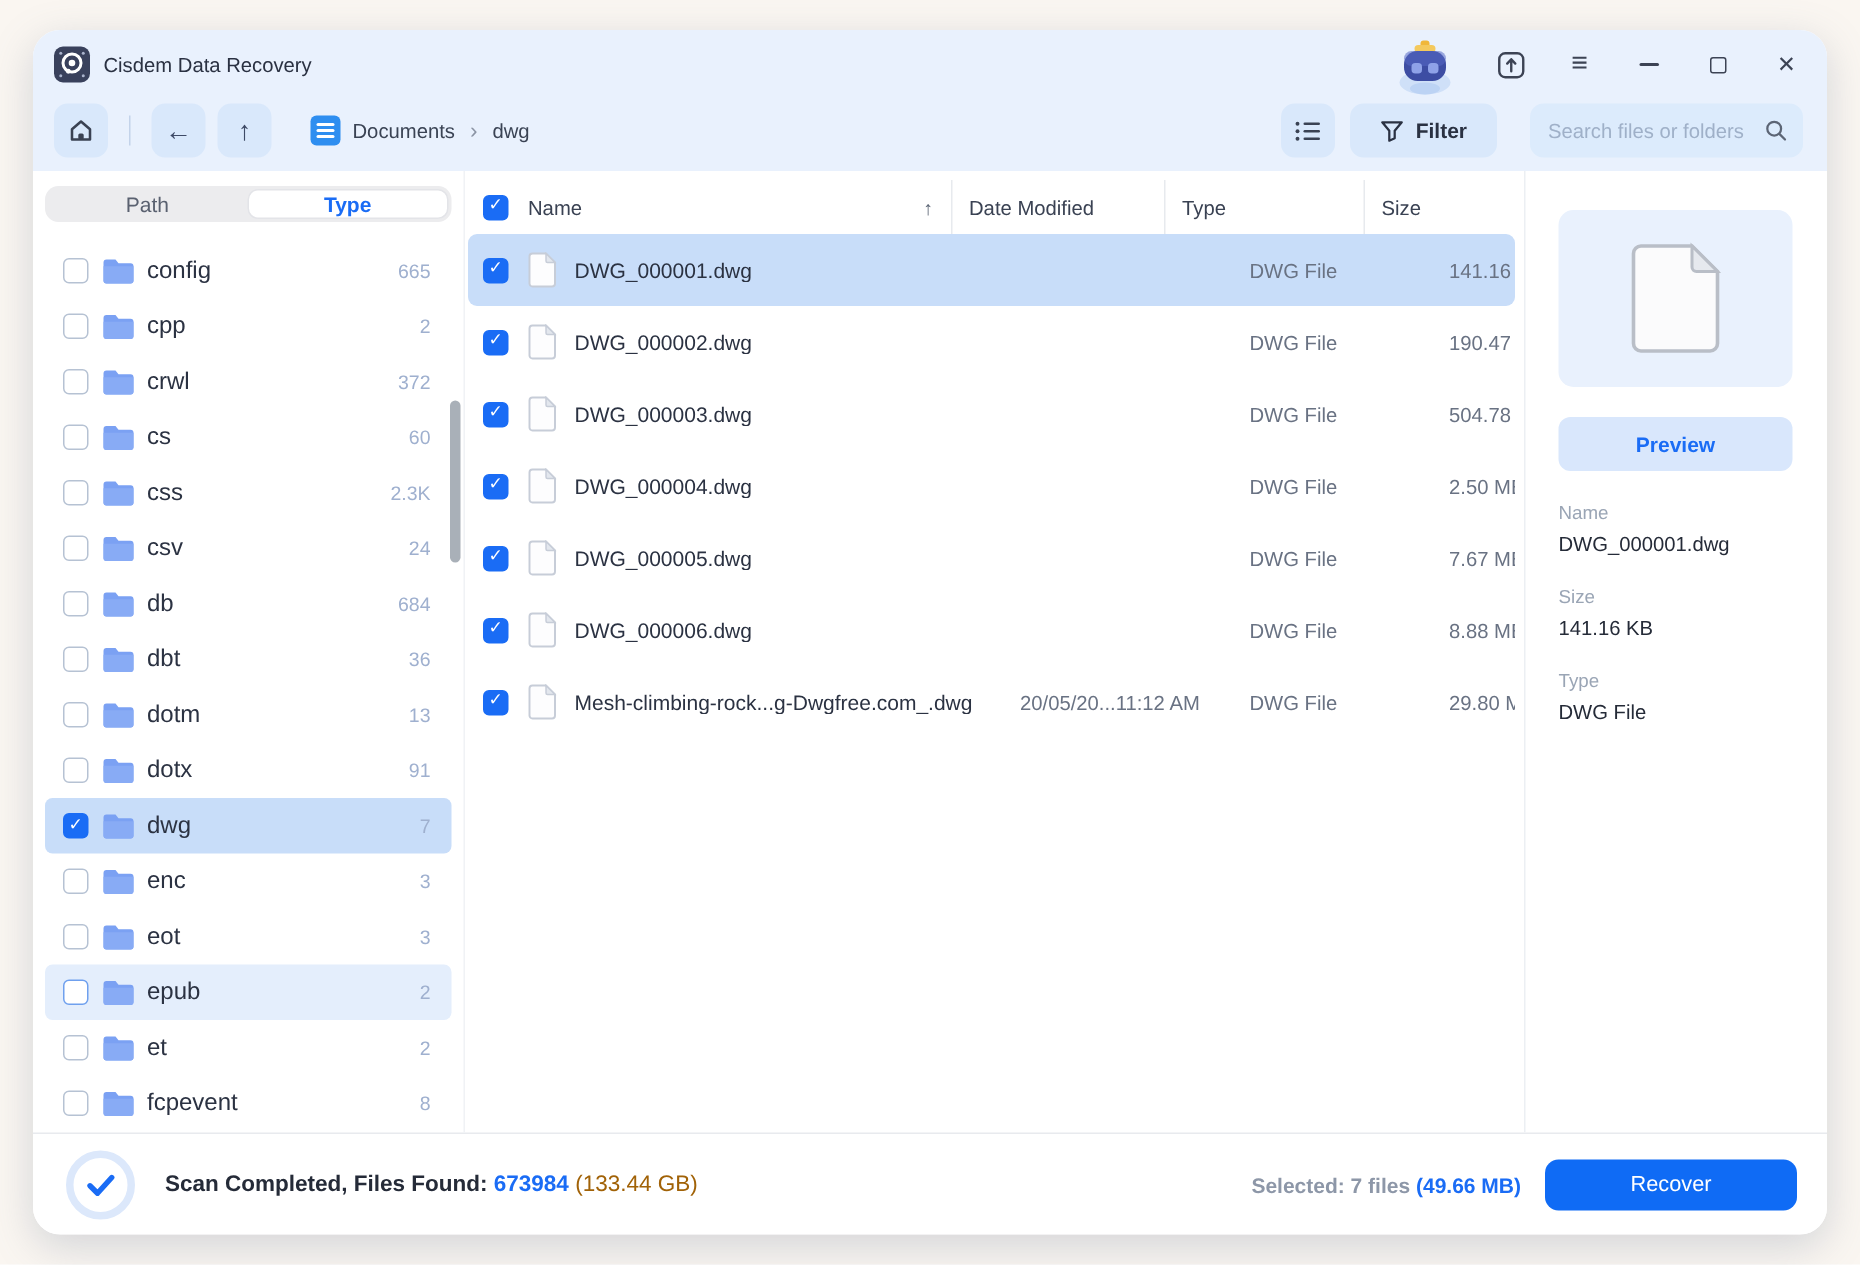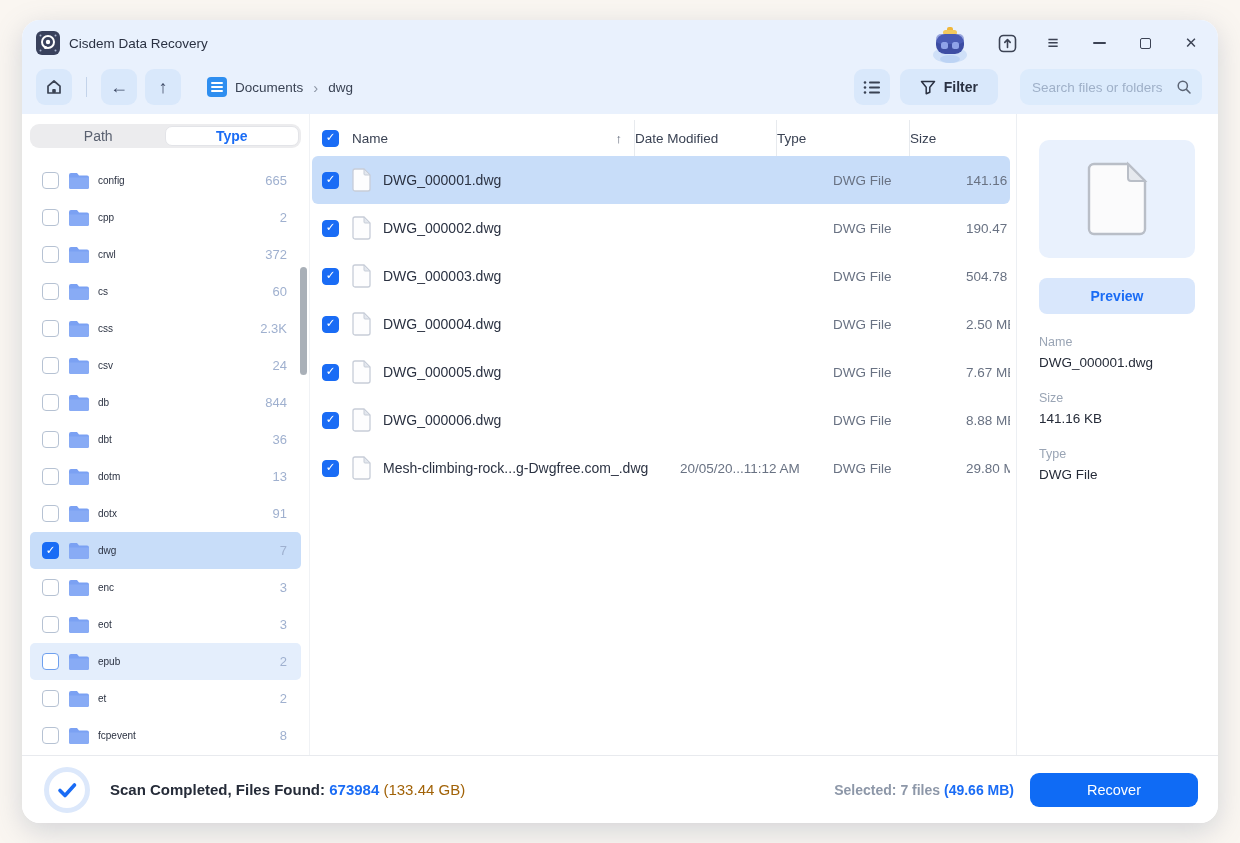--- a/index.html
+++ b/index.html
@@ -61,34 +61,34 @@
   .seg { flex:1; display:flex; align-items:center; justify-content:center; font-size:14px;
          color:#5a6170; border-radius:7px; cursor:pointer; }
   .seg.active { background:#ffffff; color:#1a6cf5; font-weight:bold; border:1px solid #e3e4e8; }
   .side-list { margin-top:14px; }
   .side-item { height:37px; display:flex; align-items:center; padding:0 14px 0 12px;
                border-radius:5px; cursor:pointer; }
   .side-item.sel { background:#c8ddf9; }
   .side-item.hov { background:#e4eefc; }
   .side-item.hov .cb { border-color:#6fa0ee; }
   .folder-ic { margin:0 8px 0 9px; display:flex; }
-  .side-name { font-size:10px; color:#2b3242; }
+  .side-name { font-size:16px; color:#2b3242; }
   .side-count { margin-left:auto; font-size:13px; color:#9fb0cf; }
   .side-scrollbar { position:absolute; right:2px; top:153px; width:7px; height:108px;
                     background:#9aa2ac; border-radius:4px; opacity:.85; }
   
   .cb { width:17px; height:17px; flex:0 0 17px; border:1.5px solid #b6c2d3; border-radius:4px;
         background:#fff; display:inline-flex; align-items:center; justify-content:center; }
   .cb.checked { background:#1a6cf5; border-color:#1a6cf5; }
   .cb.checked::after { content:"✓"; color:#fff; font-size:11.5px; font-weight:bold; line-height:1; }
   
   .file-area { flex:1; min-width:0; padding:6px 6px 0 2px; display:flex; flex-direction:column; }
   .thead { display:flex; align-items:center; height:36px; position:relative; }
   .th { display:flex; align-items:center; font-size:13.5px; color:#3a4253; height:100%;
-        border-left:1px solid #e7eaee; }
+        border-left:1px solid #e7eaee; padding-left:11px; }
   .th:first-child { border-left:none; }
   .col-name { flex:0 0 322px; padding-left:4px; }
   .col-date { flex:0 0 142px; }
   .col-type { flex:0 0 133px; }
   .col-size { flex:1; }
   .sort-arrow { margin-left:auto; margin-right:12px; color:#5c6575; font-size:13px; }
   .thead .cb { margin:0 13px 0 6px; }
   .trow { display:flex; align-items:center; height:48px; border-radius:6px; cursor:pointer; }
   .trow.sel { background:#c8ddf9; }
   .trow .cb { margin:0 13px 0 10px; }
@@ -302,21 +302,21 @@
 
           <div class="side-item">
             <span class="cb"></span>
             <span class="folder-ic">
               <svg width="22" height="18" viewBox="0 0 22 18">
                 <path d="M1 3 a2 2 0 0 1 2-2 h6 l2 2.5 h8 a2 2 0 0 1 2 2 V15 a2 2 0 0 1-2 2 H3 a2 2 0 0 1-2-2 Z" fill="#7ba1f3"></path>
                 <path d="M1 5.5 h20 V15 a2 2 0 0 1-2 2 H3 a2 2 0 0 1-2-2 Z" fill="#88abf5"></path>
               </svg>
             </span>
             <span class="side-name">db</span>
-            <span class="side-count">844</span>
+            <span class="side-count">684</span>
           </div>
 
           <div class="side-item">
             <span class="cb"></span>
             <span class="folder-ic">
               <svg width="22" height="18" viewBox="0 0 22 18">
                 <path d="M1 3 a2 2 0 0 1 2-2 h6 l2 2.5 h8 a2 2 0 0 1 2 2 V15 a2 2 0 0 1-2 2 H3 a2 2 0 0 1-2-2 Z" fill="#7ba1f3"></path>
                 <path d="M1 5.5 h20 V15 a2 2 0 0 1-2 2 H3 a2 2 0 0 1-2-2 Z" fill="#88abf5"></path>
               </svg>
             </span>

